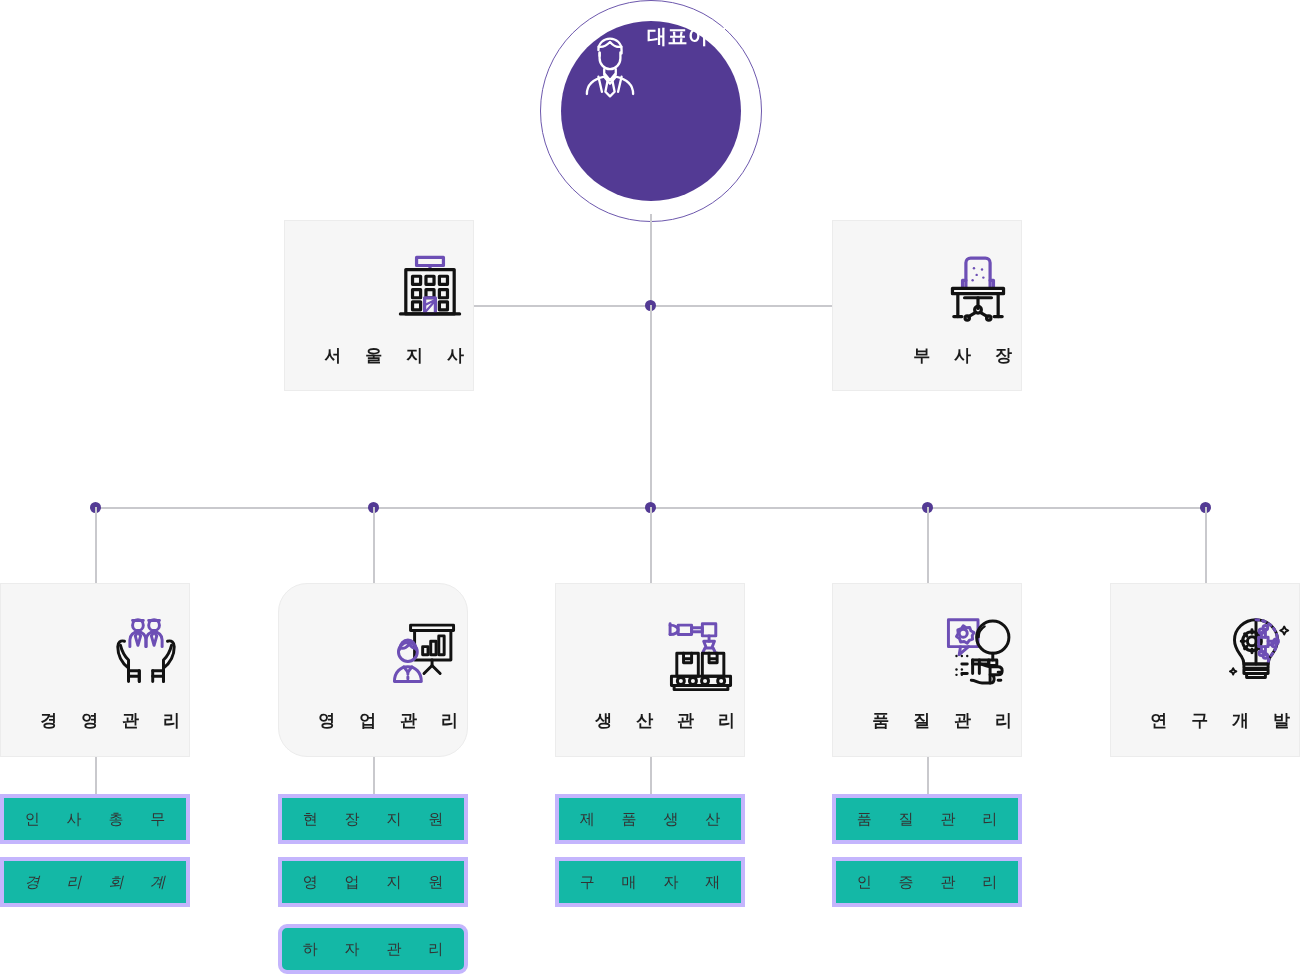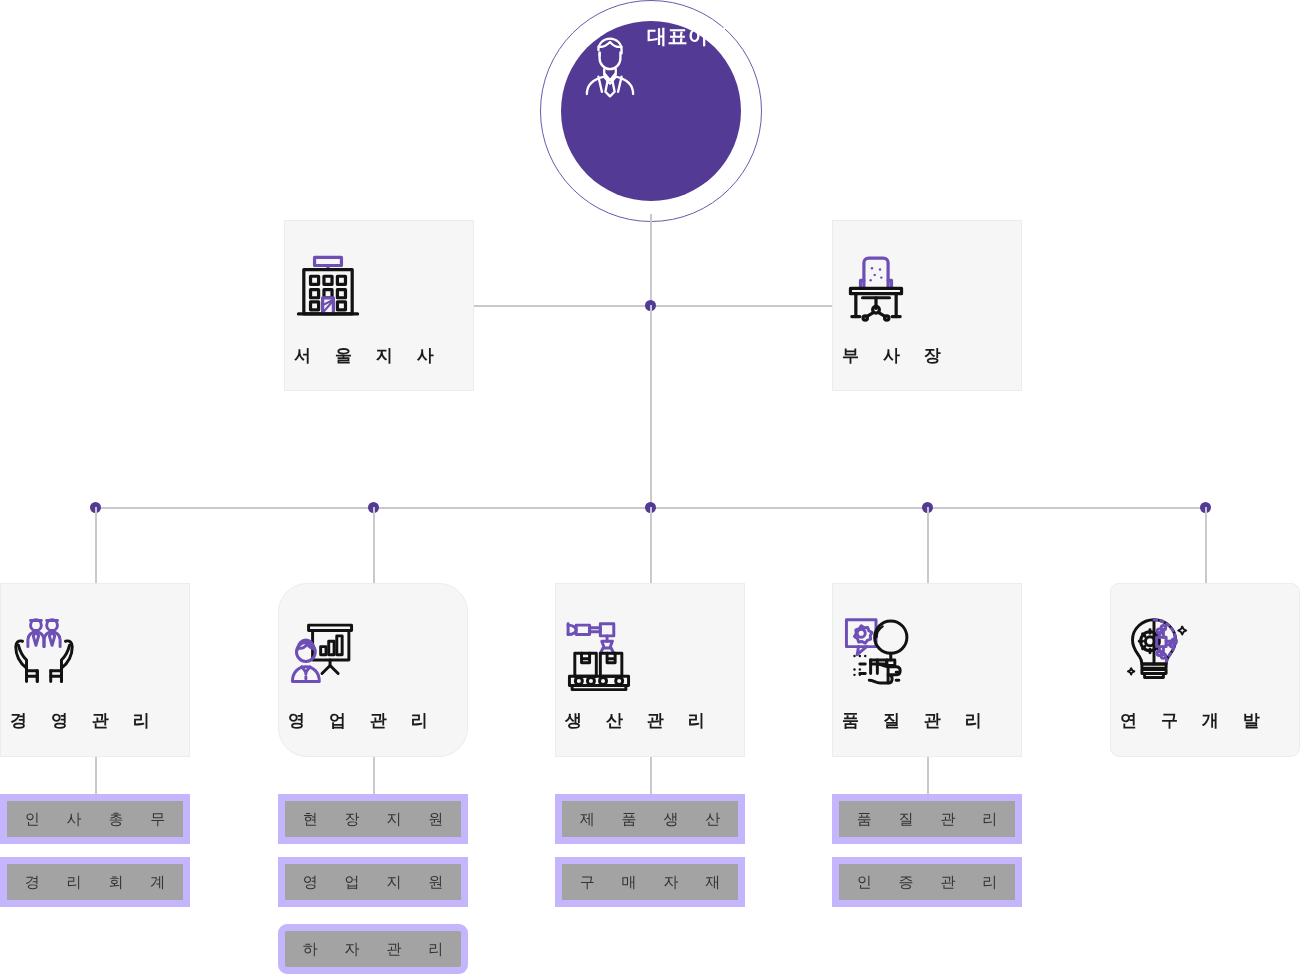--- a/index.html
+++ b/index.html
@@ -74,43 +74,43 @@
     line-height: 1.1;
   }
 
   
   .node-box {
     position: absolute;
     background: #f6f6f6;
     border: 1px solid #ececec;
     display: flex;
     flex-direction: column;
-    align-items: flex-start;
+    align-items: flex-end;
     justify-content: center;
   }
   .node-icon {
     width: 86px;
     height: 86px;
     display: block;
   }
   .node-label {
     margin-top: 14px;
     font-size: 17px;
     font-weight: bold;
     color: #1b1b1b;
     letter-spacing: 9px;
     text-indent: 9px;
     white-space: nowrap;
   }
 
   
   .sub-box {
     position: absolute;
-    background: #a3a3a3;
-    border: 7px solid #c4b5fd;
+    background: #14b8a6;
+    border: 4px solid #c4b5fd;
     display: flex;
     align-items: center;
     justify-content: center;
   }
   .sub-label {
     font-size: 15px;
     font-weight: normal;
     color: #333333;
     letter-spacing: 11px;
     text-indent: 11px;
@@ -222,21 +222,21 @@
       <path d="M19 46h8v8M19 50h8"></path>
       <path d="M37 46h8v8M37 50h8"></path>
       <path d="M19 46v8M27 46v8M37 46v8M45 46v8"></path>
     </svg>
     <div class="node-label">경 영 관 리</div>
   </div>
 
   <div class="sub-box" style="left:0px; top:794px; width:190px; height:50px;">
     <div class="sub-label">인 사 총 무</div>
   </div>
-  <div class="sub-box" style="left:0px; top:857px; width:190px; height:50px;">
+  <div class="sub-box" style="left:0px; top:857px; width:190px; height:50px;font-style:italic;">
     <div class="sub-label">경 리 회 계</div>
   </div>
 
   <div class="node-box" style="left:278px; top:583px; width:190px; height:174px;border-radius:29px;">
     <svg class="node-icon" viewBox="0 0 64 64" fill="none" stroke="#121212" stroke-width="2.2" stroke-linecap="round" stroke-linejoin="round">
       <path d="M22 12h32v4H22z"></path>
       <path d="M25 16v22h27V16"></path>
       <rect x="31" y="28" width="4" height="6"></rect>
       <rect x="37" y="24" width="4" height="10"></rect>
       <rect x="43" y="20" width="4" height="14"></rect>
@@ -319,21 +319,21 @@
     <div class="node-label">품 질 관 리</div>
   </div>
 
   <div class="sub-box" style="left:832px; top:794px; width:190px; height:50px;">
     <div class="sub-label">품 질 관 리</div>
   </div>
   <div class="sub-box" style="left:832px; top:857px; width:190px; height:50px;">
     <div class="sub-label">인 증 관 리</div>
   </div>
 
-  <div class="node-box" style="left:1110px; top:583px; width:190px; height:174px;border-radius:9px;">
+  <div class="node-box" style="left:1110px; top:583px; width:190px; height:174px;">
     <svg class="node-icon" viewBox="0 0 64 64" fill="none" stroke="#121212" stroke-width="2.2" stroke-linecap="round" stroke-linejoin="round">
       <path d="M32 8c-9 0-16 7-16 15 0 6 3 9 5 12 1.5 2.3 2 4 2 6h18c0-2 .5-3.7 2-6 2-3 5-6 5-12 0-8-7-15-16-15z" stroke-dasharray="0"></path>
       <path d="M32 8v33"></path>
       <path d="M32 8c9 0 16 7 16 15 0 6-3 9-5 12-1.5 2.3-2 4-2 6" stroke="#6d4fb5" stroke-dasharray="2 3"></path>
       <path d="M23 41h18v3H23zM23 45h18v3H23z"></path>
       <path d="M25 48v3h14v-3"></path>
       <circle cx="29" cy="24" r="7"></circle>
       <path d="M29 15.5v2.5M29 30v2.5M21 24h2.5M35 24h-2.5M23.5 18.5l1.8 1.8M34.5 18.5l-1.8 1.8M23.5 29.5l1.8-1.8M34.5 29.5l-1.8-1.8"></path>
       <circle cx="29" cy="24" r="3.4"></circle>
       <rect x="34" y="21" width="7" height="7" stroke="#6d4fb5"></rect>

